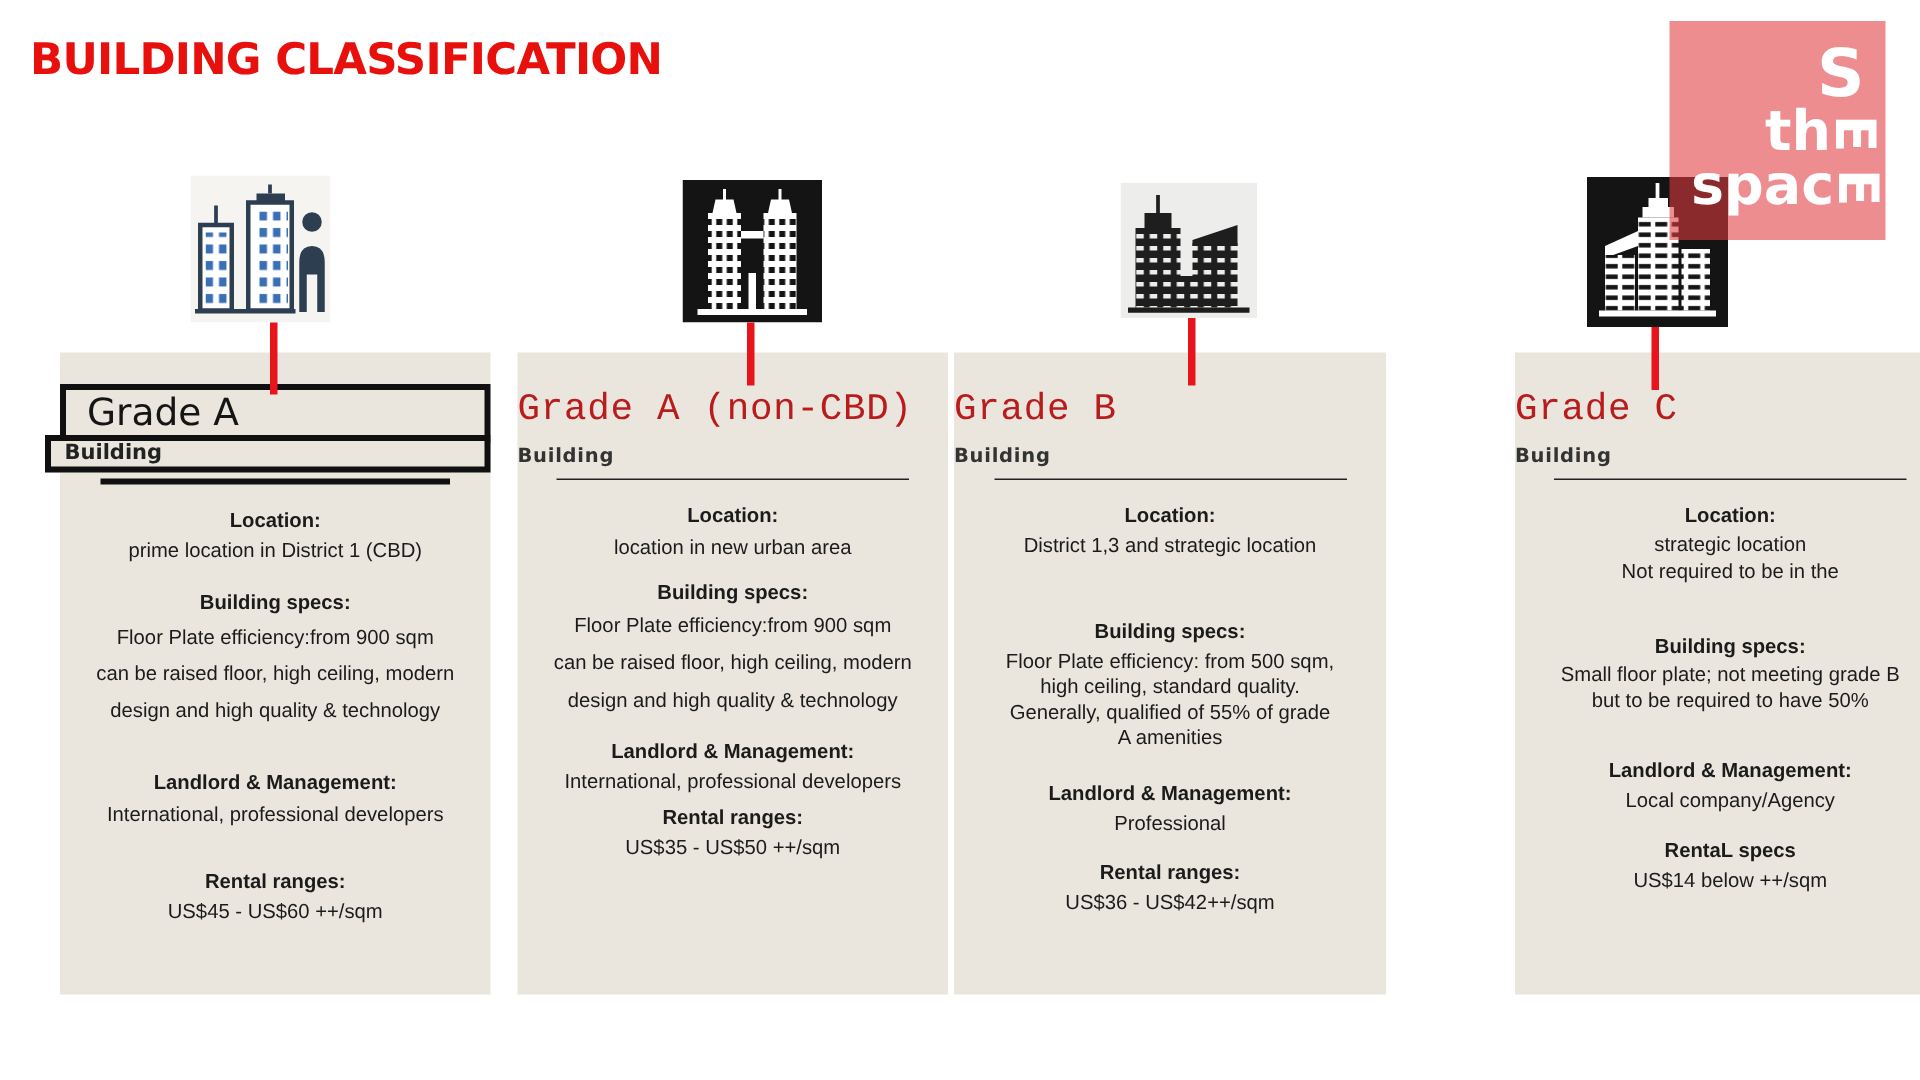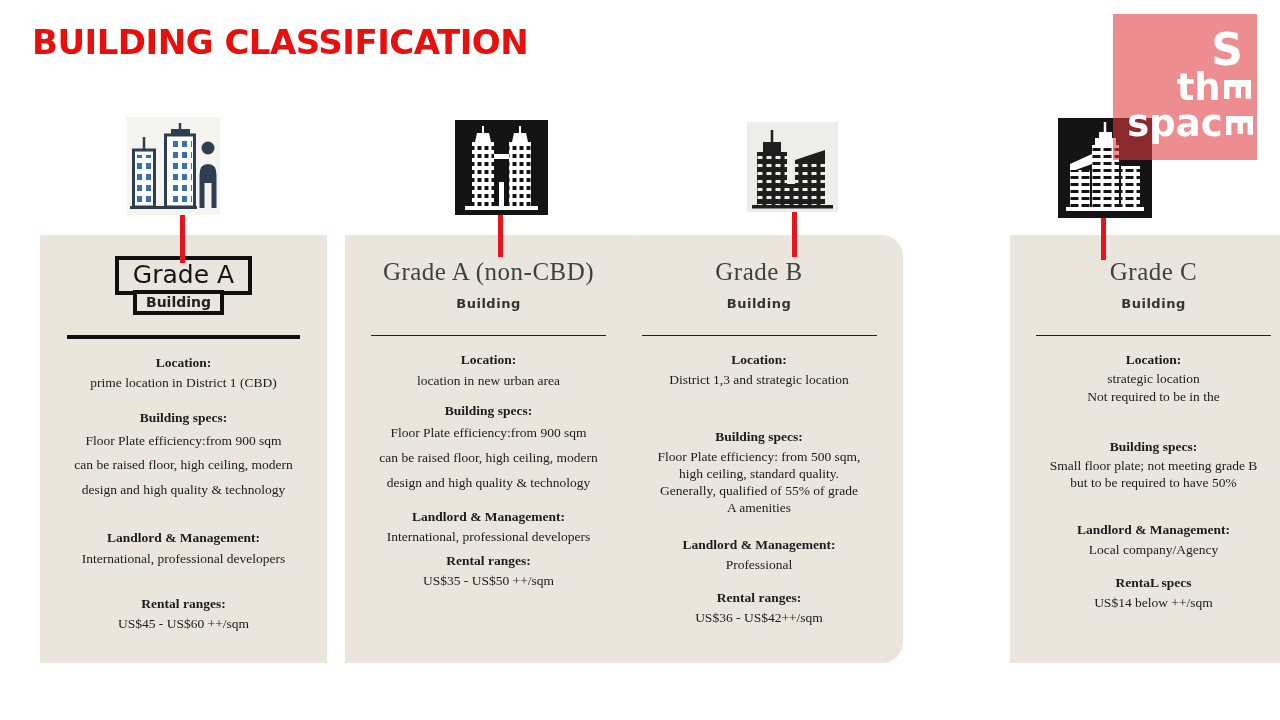--- a/index.html
+++ b/index.html
@@ -1,23 +1,23 @@
 <!DOCTYPE html>
 <html style="--accent: #e8100c; --red: #e8141c; --cardbg: #eae6de; --logo-pink: rgba(226,58,64,0.58);"><head>
 <meta charset="utf-8">
 <style>
   * { margin:0; padding:0; box-sizing:border-box; }
   html,body { width:1280px; height:720px; }
   body { background:#fff; font-family:"Liberation Sans", sans-serif; position:relative; overflow:hidden; }
   .slide { position:absolute; inset:0; background:#ffffff; }
 
   .page-title {
-    position:absolute; left:32px; top:22px;
+    position:absolute; left:20px; top:22px;
     font-family:"DejaVu Sans", sans-serif; font-weight:bold;
-    font-size:34px; letter-spacing:-0.5px; color:var(--accent,#e8100c);
+    font-size:29px; letter-spacing:-0.5px; color:var(--accent,#e8100c);
   }
 
   
   .brand-logo {
     position:absolute; left:1113px; top:14px; width:144px; height:146px;
     background:var(--logo-pink, rgba(226,58,64,0.58));
     z-index:5; color:#fff; font-family:"DejaVu Sans", sans-serif; font-weight:bold;
     text-align:right; padding-top:16px;
   }
   .logo-line1 { font-size:44px; line-height:40px; padding-right:14px; }
@@ -25,45 +25,45 @@
   .logo-line3 { font-size:37px; line-height:37px; padding-right:9px; }
   .rot-e { display:inline-block; transform:rotate(90deg); transform-origin:52% 56%; }
 
   .icon-box { position:absolute; z-index:1; }
   .connector { position:absolute; width:5px; background:var(--red,#e8141c); z-index:2; }
 
   .card {
     position:absolute; top:235px; width:287px; height:428px;
     background:var(--cardbg,#eae6de); z-index:0;
   }
-  .card-header { height:100px; display:flex; flex-direction:column; align-items:center; padding-top:23px; }
+  .card-header { height:84px; display:flex; flex-direction:column; padding-top:23px; }
   .card-header.boxed { padding-top:21px; }
 
   .grade-title {
-    font-family:Liberation Serif, serif; font-size:25px; color:#404040; letter-spacing:0.5px;
+    font-family:Liberation Mono, monospace; font-size:25px; color:#b91c1c; letter-spacing:0.5px;
     white-space:nowrap;
   }
   .grade-sub {
     font-family:"DejaVu Sans", sans-serif; font-size:13px; font-weight:bold;
     color:#333; margin-top:10px; letter-spacing:0.5px;
   }
   .grade-box {
     border:4px solid #101010; padding:0 14px 2px;
     font-family:"DejaVu Sans", sans-serif; font-size:25px; color:#151515;
     position:relative; z-index:1; white-space:nowrap;
   }
   .building-box {
     border:4px solid #101010; padding:0 9px 1px; margin-top:-5px; margin-left:-10px;
     font-family:"DejaVu Sans", sans-serif; font-size:14px; font-weight:bold; color:#222;
     background:var(--cardbg,#eae6de); position:relative; z-index:2;
   }
   .divider { width:235px; margin:0 auto; border-top:1.5px solid #222; }
   .divider.thick { width:233px; border-top:4px solid #101010; }
 
-  .sections { padding:0 8px;font-family:Liberation Serif, serif; }
+  .sections { padding:0 8px; }
   .section { text-align:center; font-size:13.5px; color:#1b1b1b; }
   .sec-label { font-weight:bold; line-height:1.5; }
   .sec-line { line-height:1.42; }
   .section.wide .sec-line { line-height:1.82; }
   .section.semiwide .sec-line { line-height:1.7; }
   .section.tight .sec-line { line-height:1.28; }
 </style>
 </head>
 <body>
 
@@ -210,21 +210,21 @@
         <div class="sec-label">Landlord &amp; Management:</div>
         <div class="sec-line">International, professional developers</div>
       </div>
       <div class="section" style="margin-top:4px;">
         <div class="sec-label">Rental ranges:</div>
         <div class="sec-line">US$35 -  US$50 ++/sqm</div>
       </div>
     </div>
   </div>
 
-  <div class="card" style="left:615px; width:288px;border-radius:21px;">
+  <div class="card" style="left:636px; width:288px;">
     <div class="card-header">
       <div class="grade-title">Grade B</div>
       <div class="grade-sub">Building</div>
     </div>
     <div class="divider"></div>
     <div class="sections">
       <div class="section" style="margin-top:14px;">
         <div class="sec-label">Location:</div>
         <div class="sec-line">District 1,3 and strategic location</div>
       </div>

